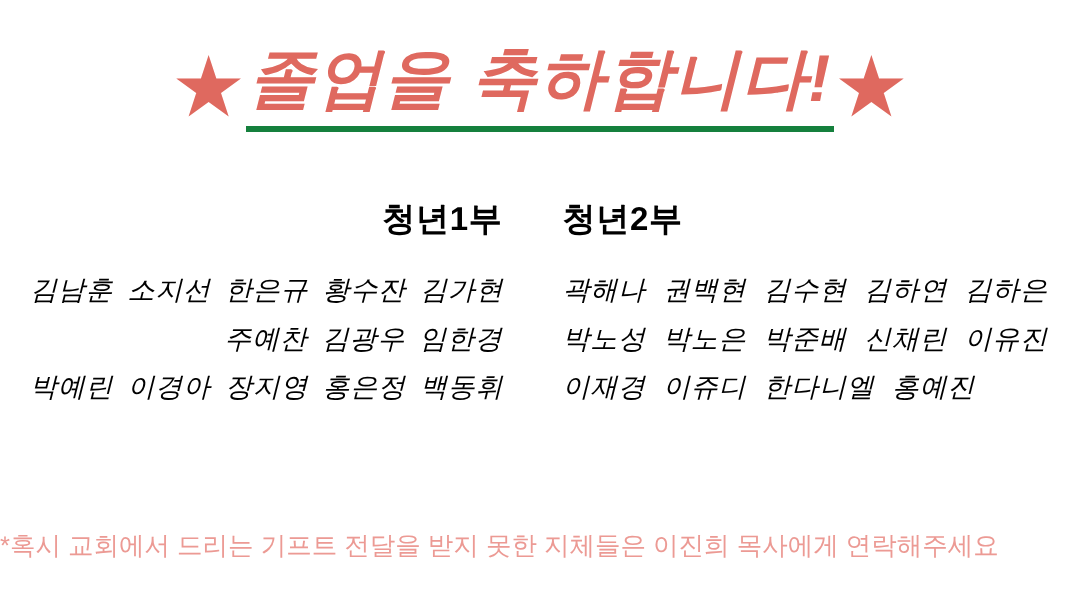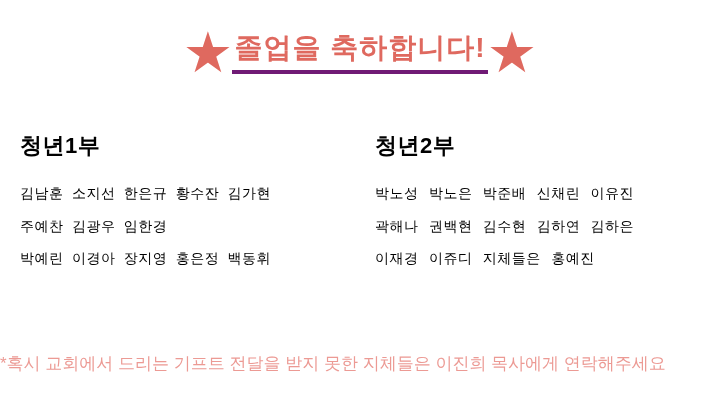--- a/index.html
+++ b/index.html
@@ -29,60 +29,62 @@
     gap: 2px;
     color: #df695f;
     font-weight: bold;
     white-space: nowrap;
   }
   .title-star {
     font-size: 50px;
     line-height: 1;
   }
   .title-text {
-    font-size: 28px;
+    font-size: 44px;
     line-height: 1.15;
     letter-spacing: 1px;
-    border-bottom: 4px solid #701a75;
+    border-bottom: 4px solid #15803d;
     padding: 0 2px 5px 2px;
+    font-style: italic;
   }
 
   
   .columns {
     position: absolute;
     top: 131px;
     left: 20px;
     display: flex;
   }
   .col {
     display: flex;
     flex-direction: column;
   }
   .col-left {
     width: 315px;
-    text-align: left;
+    text-align: right;
   }
   .col-right {
     width: 335px;
     margin-left: 40px;
     text-align: left;
   }
   .col-header {
     font-size: 22px;
     font-weight: bold;
     line-height: 30px;
     margin-bottom: 16px;
     letter-spacing: 0.5px;
   }
   .name-line {
-    font-size: 14px;
+    font-size: 18px;
     line-height: 32.5px;
     word-spacing: 4px;
     letter-spacing: 0.5px;
     white-space: nowrap;
+    font-style: italic;
   }
   .col-right .name-line {
     word-spacing: 6px;
   }
 
   
   .footer-note {
     position: absolute;
     top: 351px;
     left: 0;
@@ -109,22 +111,22 @@
 
     <div class="col col-left">
       <div class="col-header">청년1부</div>
       <div class="name-line">김남훈 소지선 한은규 황수잔 김가현</div>
       <div class="name-line">주예찬 김광우 임한경</div>
       <div class="name-line">박예린 이경아 장지영 홍은정 백동휘</div>
     </div>
 
     <div class="col col-right">
       <div class="col-header">청년2부</div>
+      <div class="name-line">곽해나 권백현 김수현 김하연 김하은</div>
       <div class="name-line">박노성 박노은 박준배 신채린 이유진</div>
-      <div class="name-line">곽해나 권백현 김수현 김하연 김하은</div>
-      <div class="name-line">이재경 이쥬디 지체들은 홍예진</div>
+      <div class="name-line">이재경 이쥬디 한다니엘 홍예진</div>
     </div>
 
   </div>
 
   <div class="footer-note">*혹시 교회에서 드리는 기프트 전달을 받지 못한 지체들은 이진희 목사에게 연락해주세요</div>
 
 </div>
 
 </body></html>

